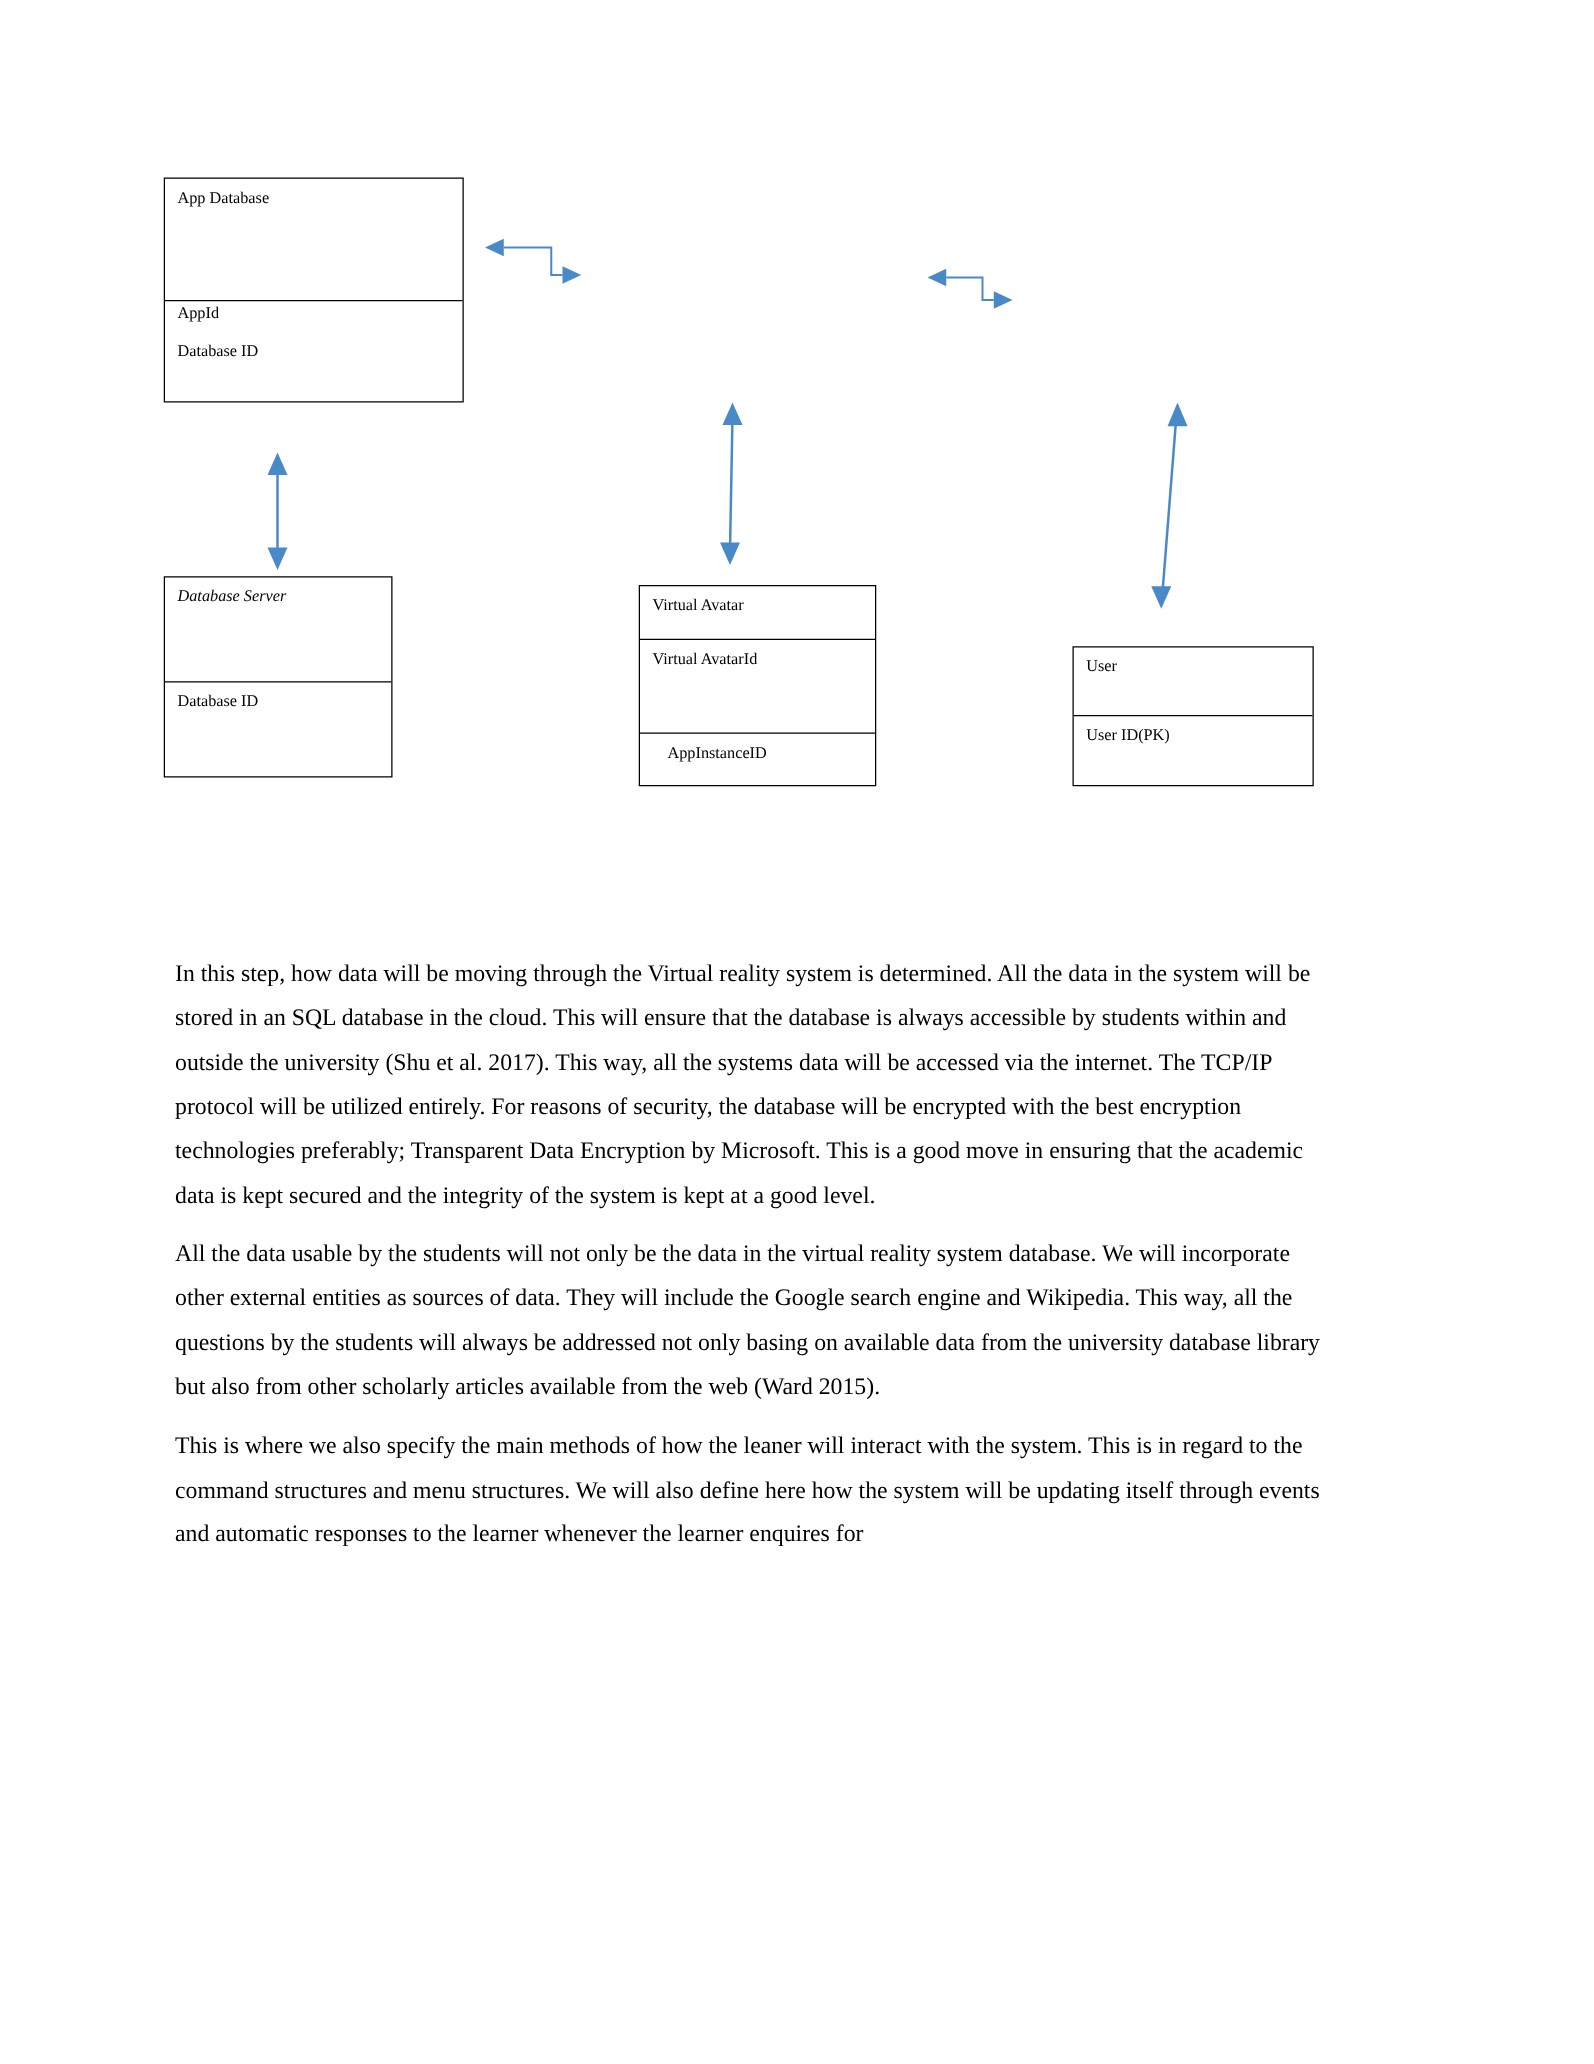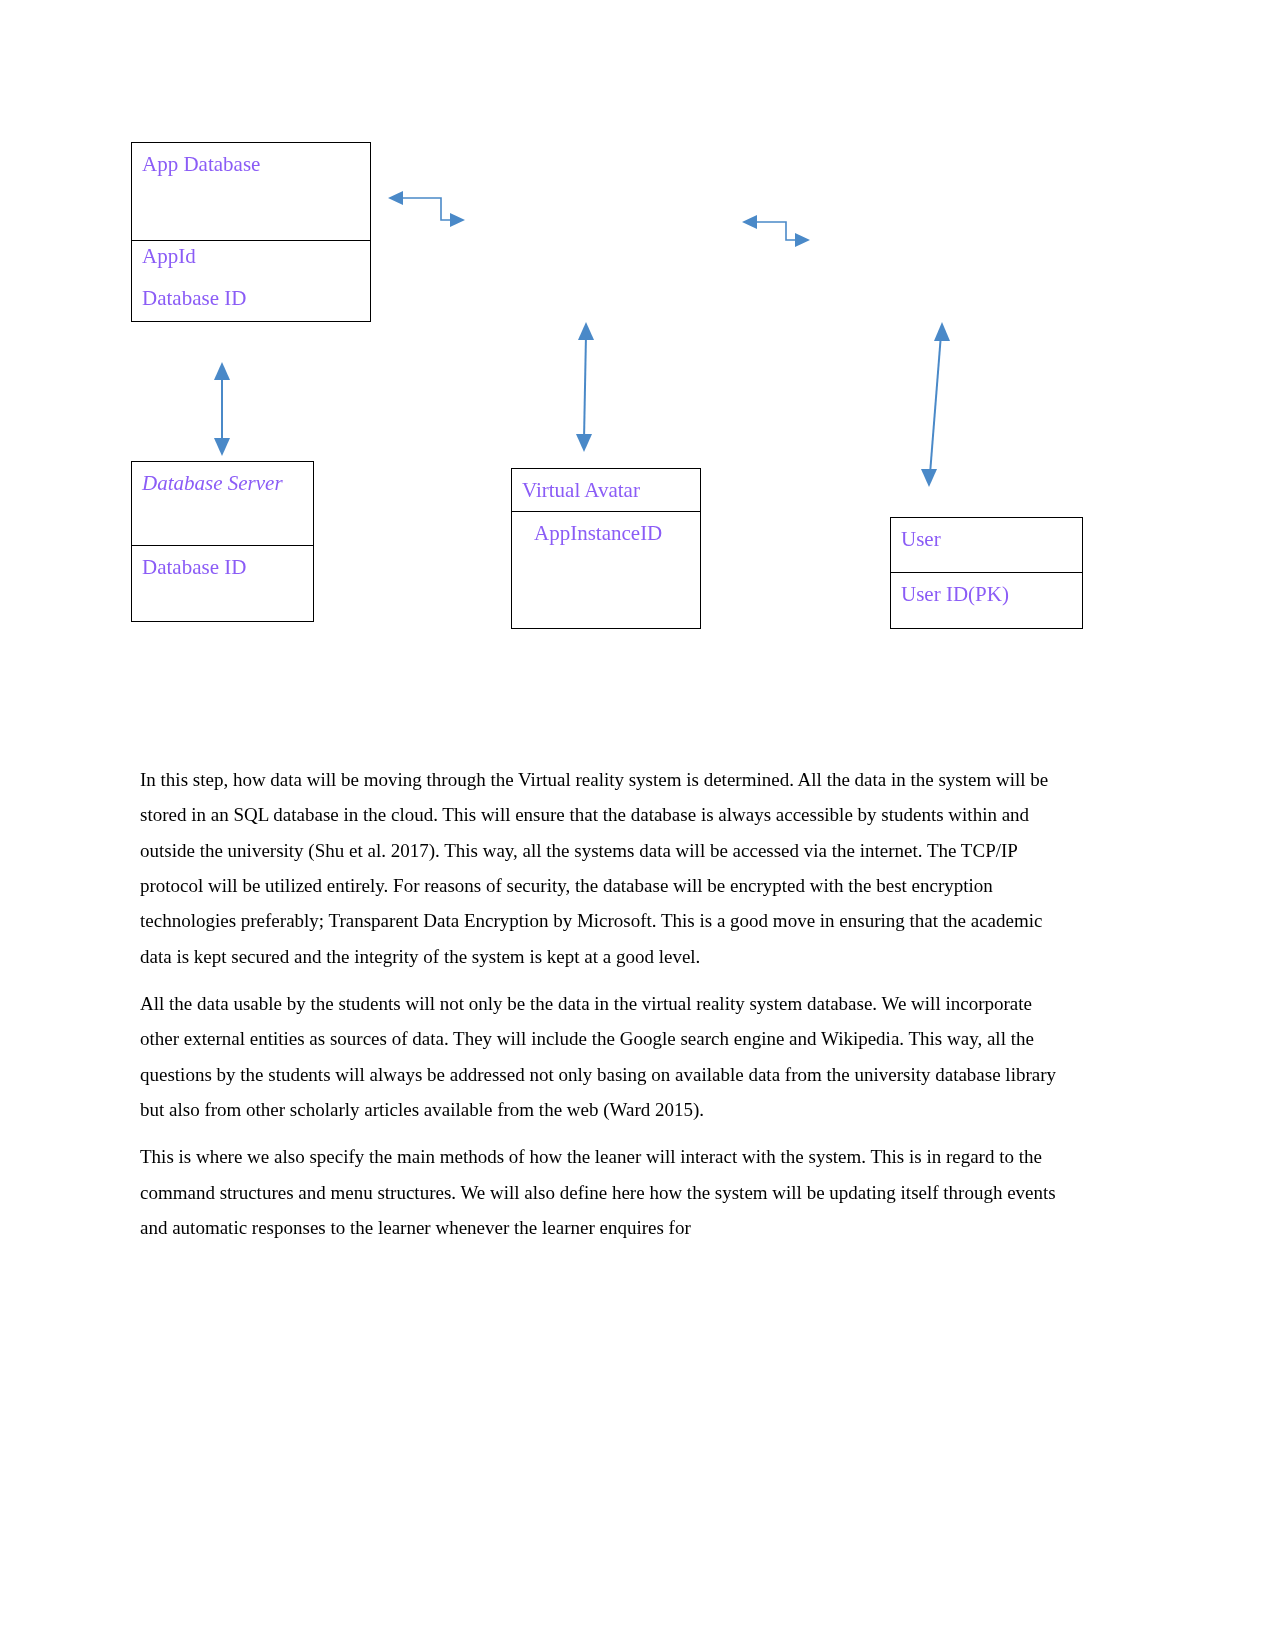--- a/index.html
+++ b/index.html
@@ -29,23 +29,23 @@
   }
   .entity {
     position: absolute;
     border: 1.5px solid #000000;
     background: #ffffff;
     box-sizing: border-box;
   }
   .entity .row {
     box-sizing: border-box;
     padding: 6px 10px;
-    font-size: 21px;
+    font-size: 13px;
     line-height: 1.45;
-    color: #8b5cf6;
+    color: #000000;
     overflow: hidden;
   }
   .entity .row.divider {
     border-top: 1.5px solid #000000;
   }
 
   
   #ent-app-database { left: 131px; top: 142px; width: 240px; height: 180px; }
   #ent-app-database .row.header { height: 97px; }
   #ent-app-database .row.attrs  { height: 81px; padding-top: 0; }
@@ -56,21 +56,21 @@
   #ent-database-server .row.header { height: 83px; font-style: italic; }
   #ent-database-server .row.attrs  { height: 76px; }
 
   
   #ent-virtual-avatar { left: 511px; top: 468px; width: 190px; height: 161px; }
   #ent-virtual-avatar .row.header { height: 42px; }
   #ent-virtual-avatar .row.mid    { height: 75px; }
   #ent-virtual-avatar .row.attrs  { height: 42px; padding-left: 22px; }
 
   
-  #ent-user { left: 858px; top: 517px; width: 193px; height: 112px; margin-left: 32px; }
+  #ent-user { left: 858px; top: 517px; width: 193px; height: 112px; }
   #ent-user .row.header { height: 54px; }
   #ent-user .row.attrs  { height: 56px; }
 
   
   .content {
     position: absolute;
     left: 140px;
     top: 762px;
     width: 930px;
   }
@@ -151,20 +151,21 @@
 
     <div class="entity" id="ent-database-server">
       <div class="row header">Database Server</div>
       <div class="row attrs divider">
         <div class="attr-line">Database ID</div>
       </div>
     </div>
 
     <div class="entity" id="ent-virtual-avatar">
       <div class="row header">Virtual Avatar</div>
+      <div class="row mid divider">Virtual AvatarId</div>
       <div class="row attrs divider">
         <div class="attr-line">AppInstanceID</div>
       </div>
     </div>
 
     <div class="entity" id="ent-user">
       <div class="row header">User</div>
       <div class="row attrs divider">
         <div class="attr-line">User ID(PK)</div>
       </div>

